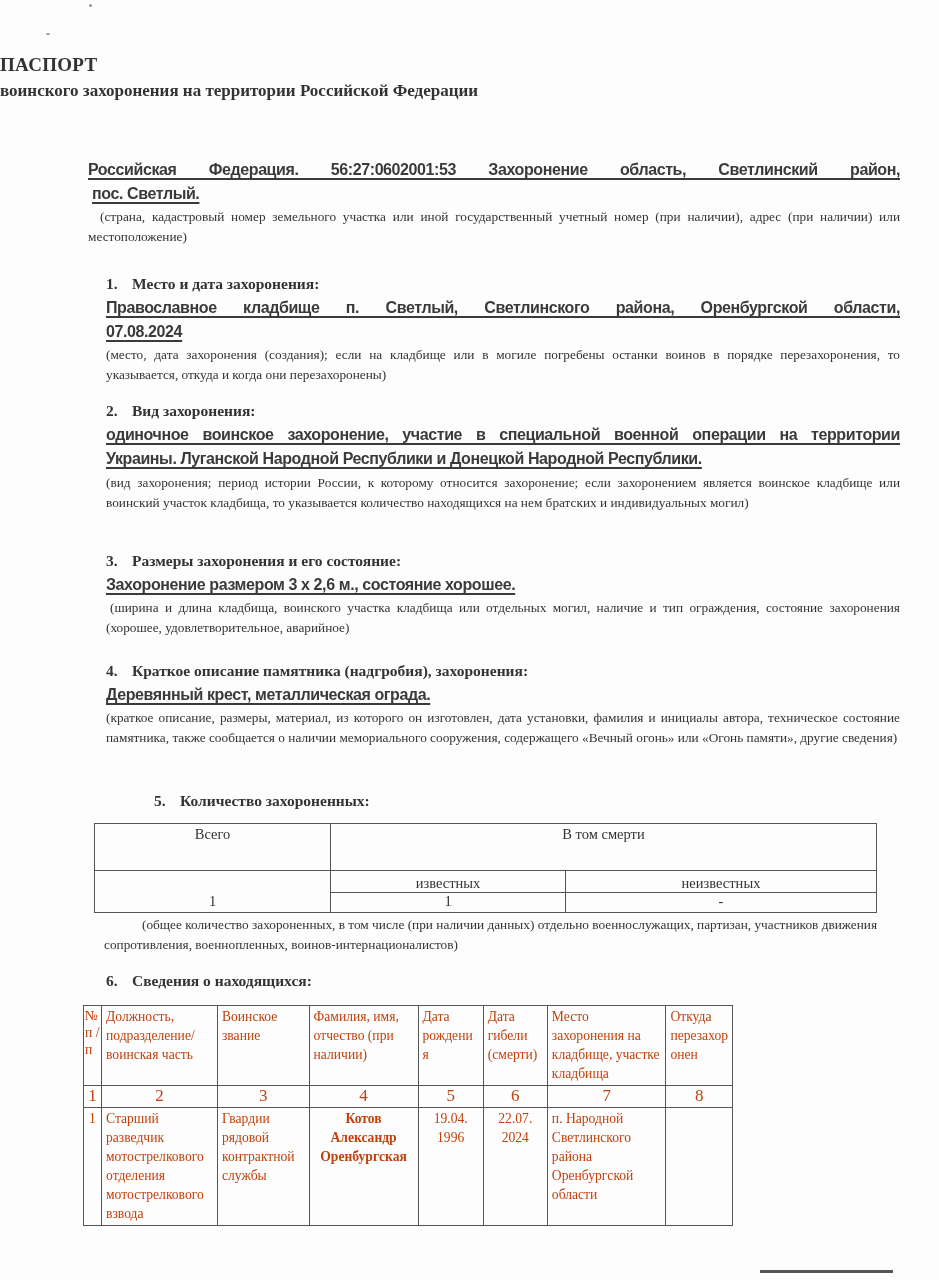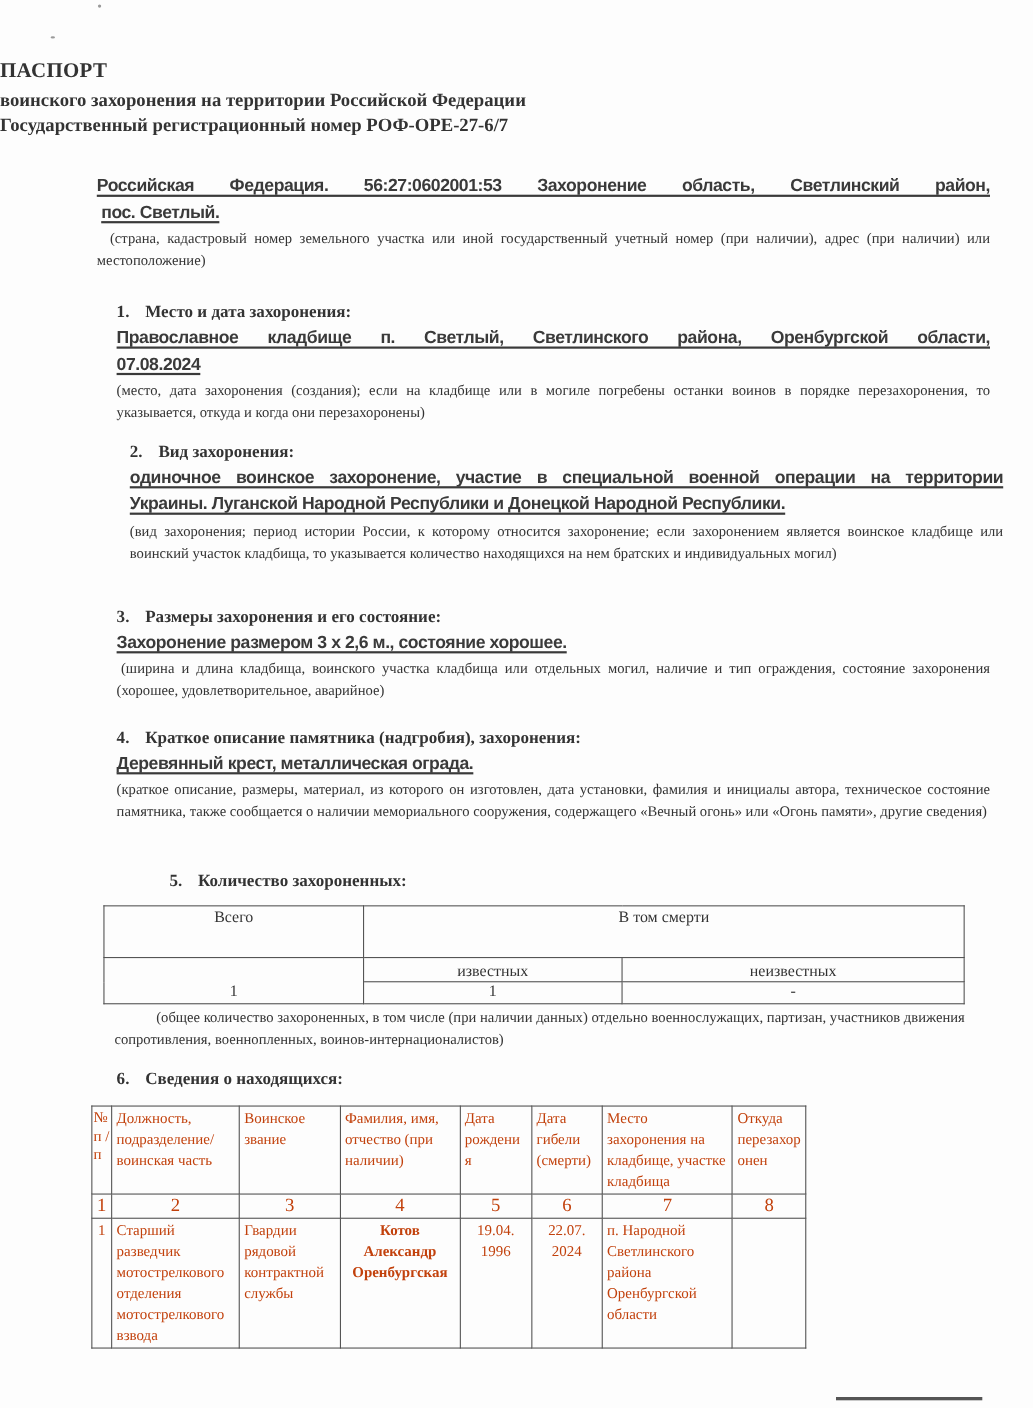--- a/index.html
+++ b/index.html
@@ -38,39 +38,38 @@
 <body>
 
 <div class="page">
 
   <div class="speck" style="left:89px;top:4px;"></div>
   <div class="speck" style="left:46px;top:33px;width:4px;height:2px;"></div>
 
   <div class="title-block">
     <div class="title-main">ПАСПОРТ</div>
     <div class="title-sub">воинского захоронения на территории Российской Федерации</div>
-    <div class="title-sub2">Государственный регистрационный номер РОФ-ОРЕ-27-6/7</div>
   </div>
 
   <div class="block" style="top:158px;">
     <div class="uline just">Российская Федерация. 56:27:0602001:53 Захоронение область, Светлинский район,</div>
     <div class="uline" style="margin-left:4px;">пос. Светлый.</div>
     <div class="hint indent" style="margin-top:1px;">(страна, кадастровый номер земельного участка или иной государственный учетный номер (при наличии), адрес (при наличии) или местоположение)</div>
   </div>
 
   <div class="block" style="top:273px;left:106px;width:794px;">
     <div class="sec-title">
       <span class="num">1.</span><span>Место и дата захоронения:</span>
     </div>
     <div class="uline just" style="margin-top:1px;">Православное кладбище п. Светлый, Светлинского района, Оренбургской области,</div>
     <div class="uline">07.08.2024</div>
     <div class="hint" style="margin-top:1px;">(место, дата захоронения (создания); если на кладбище или в могиле погребены останки воинов в порядке перезахоронения, то указывается, откуда и когда они перезахоронены)</div>
   </div>
 
-  <div class="block" style="top:400px;left:106px;width:794px;margin-left:12px;">
+  <div class="block" style="top:400px;left:106px;width:794px;">
     <div class="sec-title">
       <span class="num">2.</span><span>Вид захоронения:</span>
     </div>
     <div class="uline just" style="margin-top:1px;">одиночное воинское захоронение, участие в специальной военной операции на территории</div>
     <div class="uline">Украины. Луганской Народной Республики и Донецкой Народной Республики.</div>
     <div class="hint" style="margin-top:2px;">(вид захоронения; период истории России, к которому относится захоронение; если захоронением является воинское кладбище или воинский участок кладбища, то указывается количество находящихся на нем братских и индивидуальных могил)</div>
   </div>
 
   <div class="block" style="top:550px;left:106px;width:794px;">
     <div class="sec-title">

